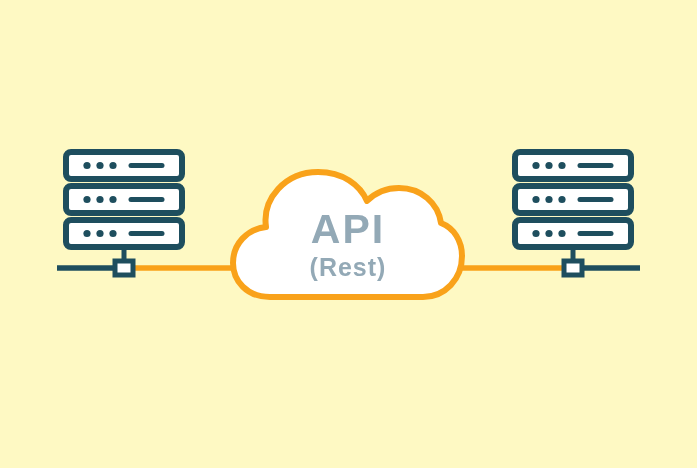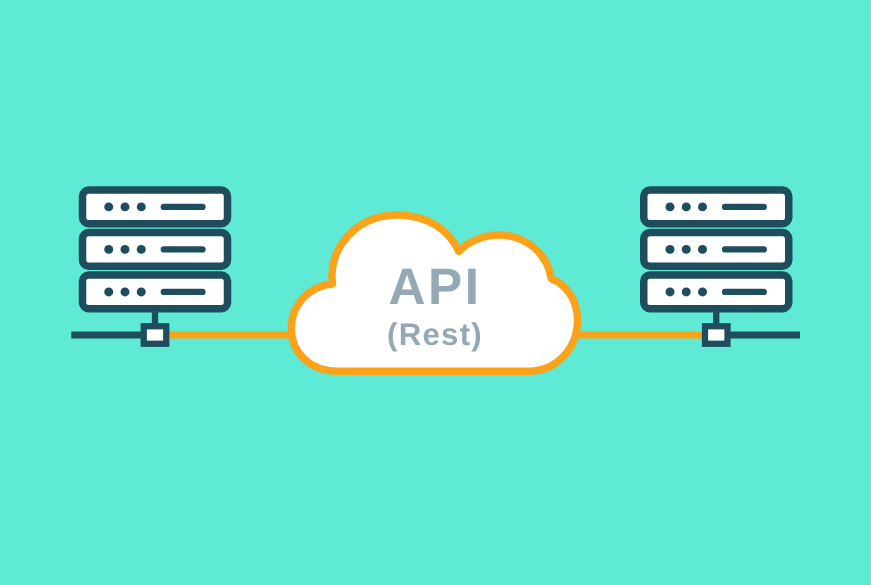--- a/index.html
+++ b/index.html
@@ -4,21 +4,21 @@
 <style>
   html, body {
     margin: 0;
     padding: 0;
     background: #ffffff;
   }
   .stage {
     width: 697px;
     height: 468px;
     position: relative;
-    background: #5eead4;
+    background: #fef9c3;
     overflow: hidden;
   }
   svg {
     display: block;
     width: 697px;
     height: 468px;
   }
   text {
     font-family: "Liberation Sans", sans-serif;
     font-weight: 700;

